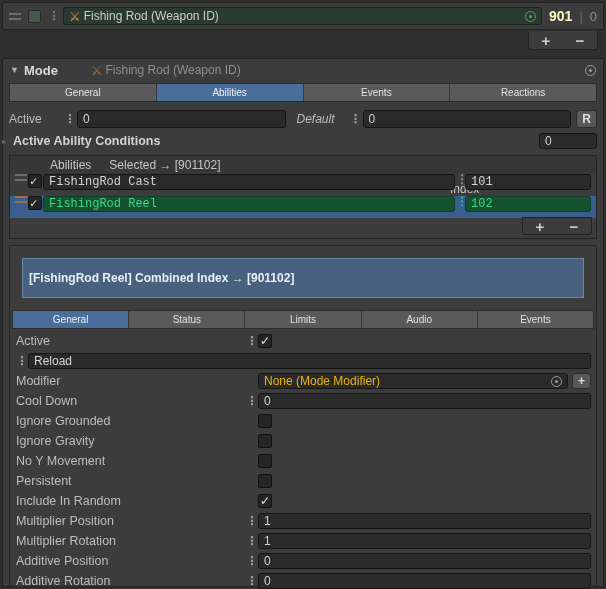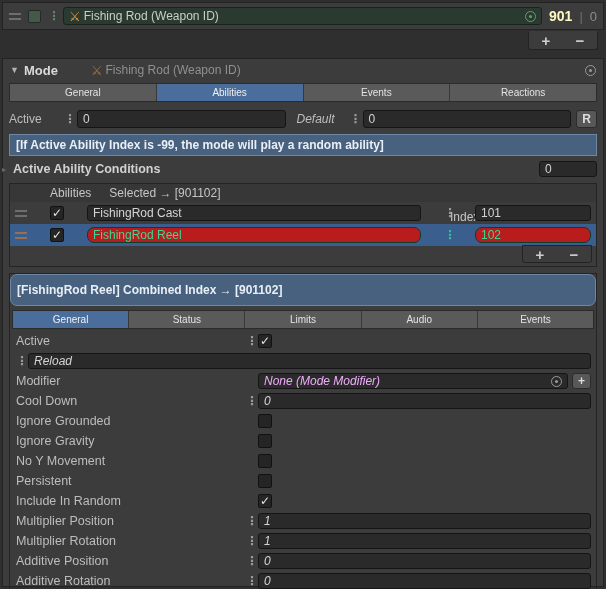--- a/index.html
+++ b/index.html
@@ -59,43 +59,43 @@
   #aac-row { margin-top:3px; height:20px; display:flex; align-items:center; padding:0 6px; position:relative; }
   #aac-row .mini-foldout { position:absolute; left:-1px; color:#6a6a6a; font-size:8px; }
   #aac-label { color:#d2d2d2; font-weight:bold; font-size:12.5px; margin-left:4px; }
   #aac-count { margin-left:auto; width:58px; height:16px; }
 
   #abilities-box { margin:4px 6px 0 6px; border:1px solid #242424; }
   #ab-header { height:18px; background:#373737; display:flex; align-items:center; font-size:12px; color:#c6c6c6; }
   #ab-header .h-abilities { margin-left:40px; }
   #ab-header .h-selected { margin-left:18px; }
   #ab-header .h-index { margin-left:auto; width:146px;margin-top:48px; }
-  .ab-row { height:22px; display:flex; align-items:center; padding:0 5px; gap:23px; background:#3c3c3c; }
+  .ab-row { height:22px; display:flex; padding:0 5px; gap:1px; background:#3c3c3c;font-family:Liberation Mono, monospace; }
   .ab-row.selected { background:#3a5e8e; }
   .ab-row.selected .drag-handle { border-color:#9c6f51; }
   .checkbox { width:14px; height:14px; background:#252525; border:1px solid #121212; border-radius:2px;
               position:relative; flex:0 0 auto; }
   .checkbox.checked::after { content:'✓'; position:absolute; left:1px; top:-1px; color:#e8e8e8; font-size:12px; font-weight:bold; }
   .ab-name { flex:1; height:16px; }
-  .ab-index { width:116px; height:16px; flex:0 0 auto; }
-  .field.sel-green { background:#b91c1c; border-color:#0e3c2d; color:#3fd593;border-radius:7px; }
+  .ab-index { width:126px; height:16px; flex:0 0 auto; }
+  .field.sel-green { background:#14532d; border-color:#0e3c2d; color:#3fd593; }
   #ab-footer { height:20px; position:relative; background:#3c3c3c; }
   #ab-footer .pm-box { position:absolute; right:4px; top:-1px; width:70px; height:18px; background:#3c3c3c;
      border:1px solid #232323; border-radius:0 0 3px 3px; display:flex; align-items:center; justify-content:space-around; }
 
   #combined-box { margin:6px 6px 0 6px; border:1px solid #242424; padding-bottom:4px; }
-  #combined-header { margin:0; height:32px;border-radius:7px; }
+  #combined-header { margin:12px; height:40px; }
   #tabs2 { margin:4px 2px 2px 2px; height:19px; display:flex; border:1px solid #2b2b2b; }
 
   .frow { height:20px; display:flex; align-items:center; padding:0 5px 0 6px; gap:0; }
   .flabel { width:230px; flex:0 0 auto; color:#bdbdbd; font-size:12.5px; white-space:nowrap; }
   .fkebab { width:12px; flex:0 0 auto; text-align:center; }
   .fctrl { flex:1; display:flex; align-items:center; min-width:0; }
-  .fctrl .field { flex:1; height:16px;font-style:italic; }
-  .fctrl .field.ghost { color:#f0abfc; }
+  .fctrl .field { flex:1; height:16px; }
+  .fctrl .field.ghost { color:#eab308; }
   .fctrl .add-btn { margin-left:4px; width:19px; height:16px; }
 </style>
 </head>
 <body>
 
 <div class="panel" id="top-list">
   <span class="drag-handle"></span>
   <span class="toggle-green"></span>
   <span class="kebab green">⋮</span>
   <div class="field obj-green" style="flex:1;">
@@ -138,23 +138,20 @@
         <span>0</span>
       </div>
     <span class="lbl" style="width:48px; margin-left:6px;font-style:italic;">Default</span>
     <span class="kebab">⋮</span>
     <div class="field">
         <span>0</span>
       </div>
     <div class="sq-btn">R</div>
   </div>
 
-  <div class="info-bar">
-    <span>[If Active Ability Index is -99, the mode will play a random ability]</span>
-  </div>
 
   <div id="aac-row">
     <span class="mini-foldout">▸</span>
     <span id="aac-label">Active Ability Conditions</span>
     <div class="field" id="aac-count">
       <span>0</span>
     </div>
   </div>
 
   <div id="abilities-box">

